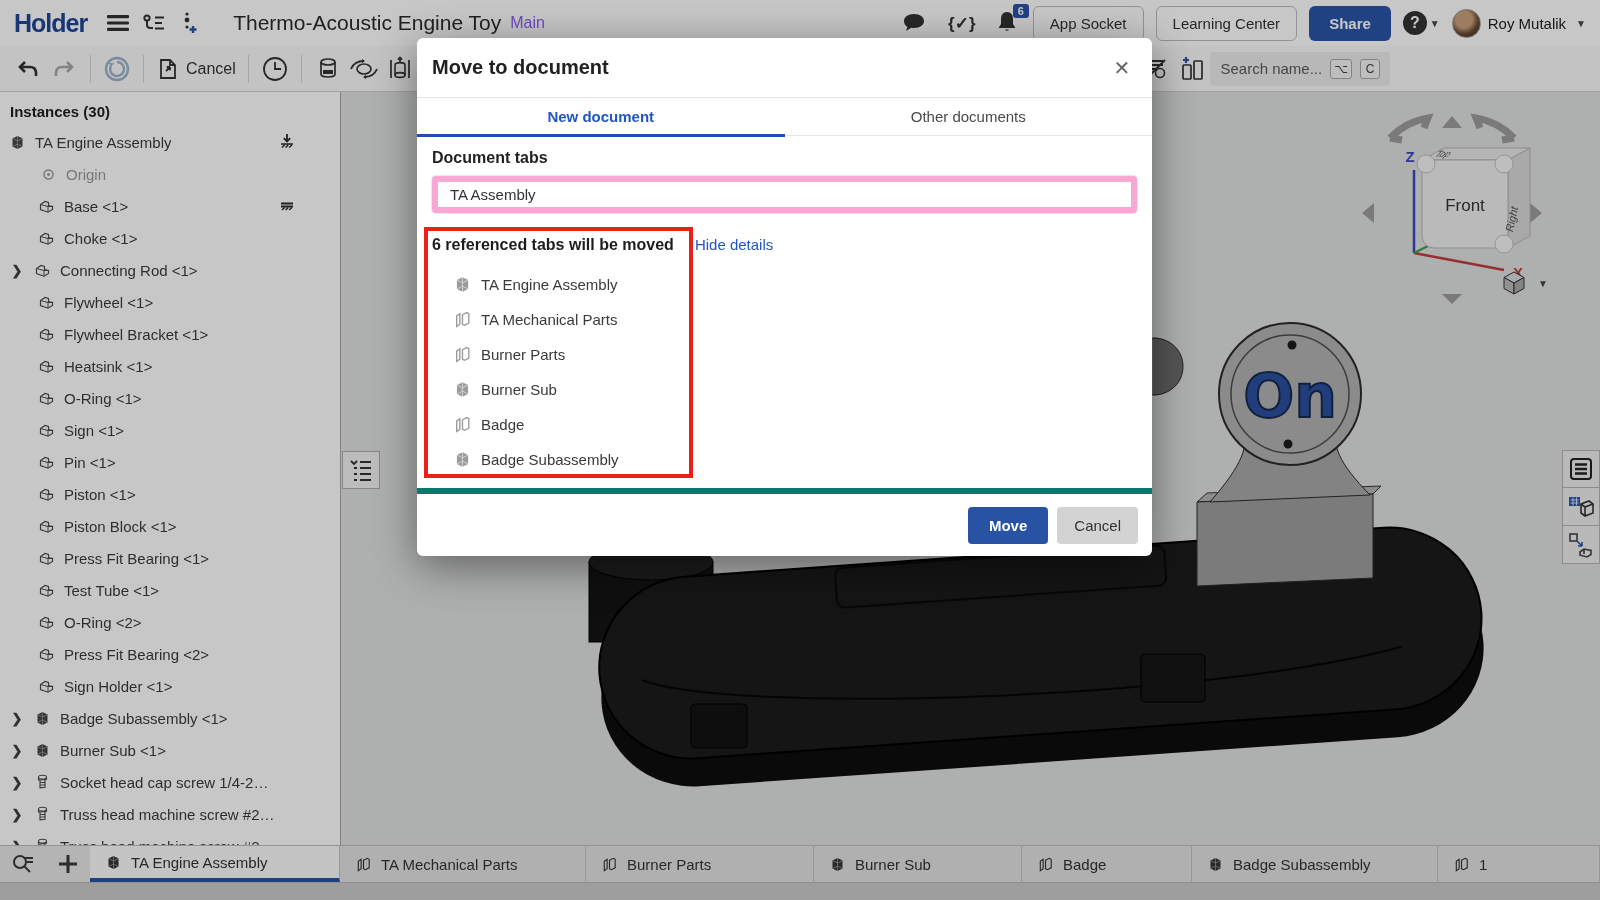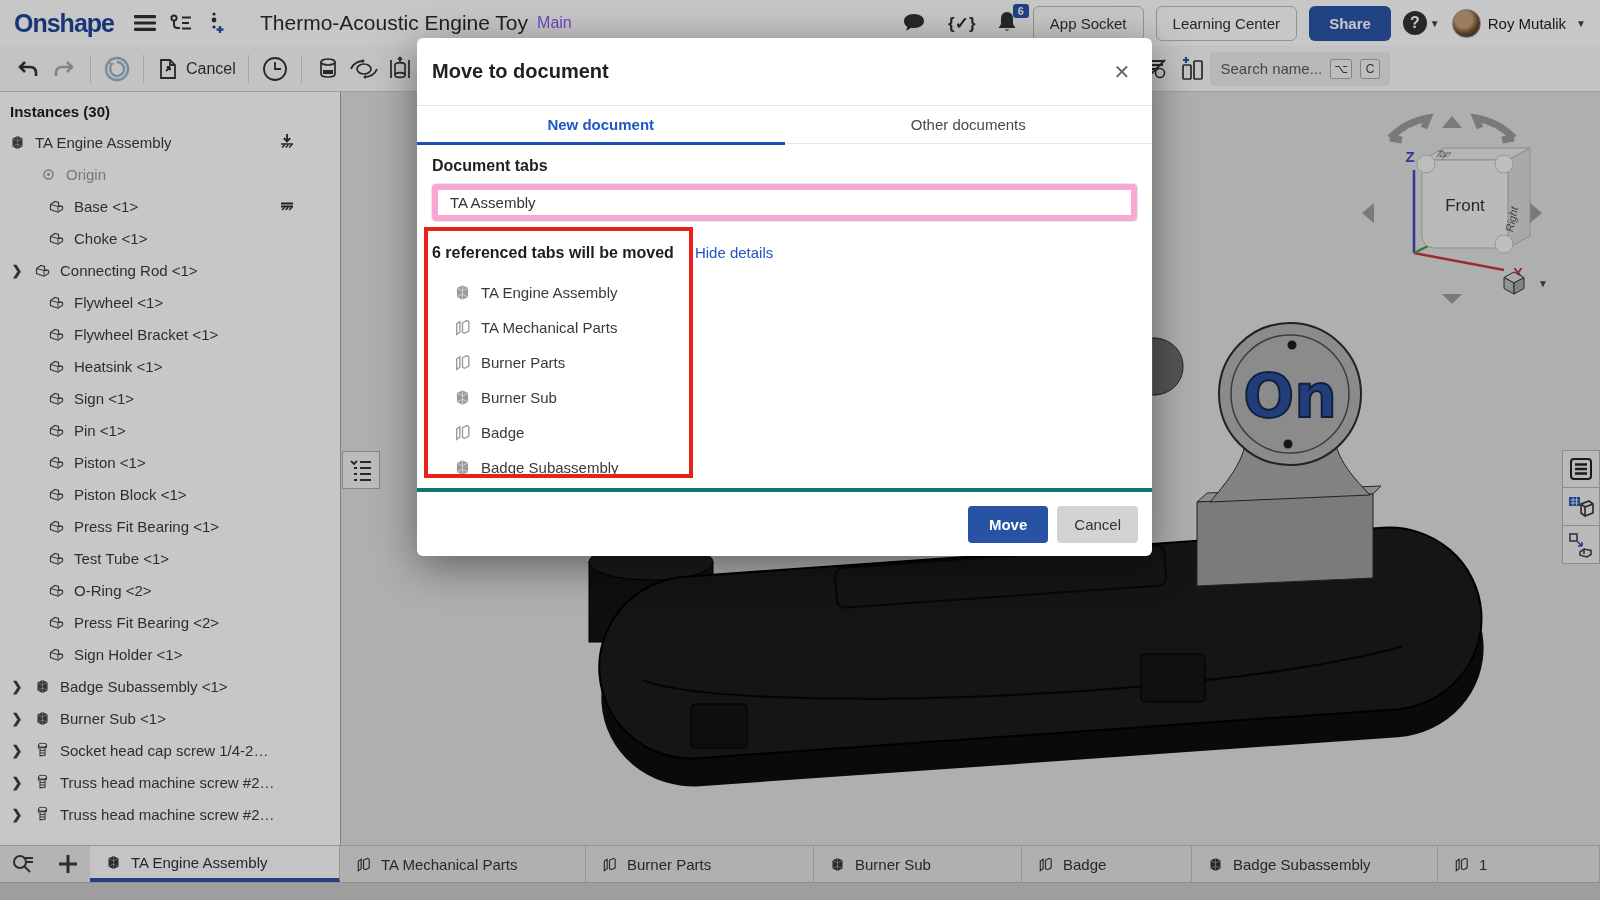--- a/index.html
+++ b/index.html
@@ -31,21 +31,21 @@
   .search-tools{display:flex;align-items:center;gap:8px;background:#ececec;border-radius:4px;height:34px;padding:0 10px;margin-right:200px;}
   .search-tools .st-text{font-size:15px;color:#5a5a5a;}
   .key{border:1px solid #a9a9a9;border-radius:3px;background:#f4f4f4;min-width:20px;height:20px;display:flex;align-items:center;justify-content:center;font-size:12px;color:#444;padding:0 3px;}
 
   
   .sidebar{position:absolute;top:92px;left:0;width:341px;bottom:55px;background:#fff;border-right:1px solid #a6a6a6;padding-top:4px;overflow:hidden;z-index:5;}
   .sb-header{font-weight:700;font-size:15px;color:#1f1f1f;padding:7px 10px 6px;}
   .srow{height:32px;display:flex;align-items:center;gap:9px;font-size:15px;color:#3c3c3c;position:relative;}
   .srow.root{padding-left:9px;}
   .srow.origin{padding-left:40px;color:#9a9a9a;}
-  .srow.child{padding-left:48px;text-align:right;}
+  .srow.child{padding-left:38px;text-align:right;}
   .srow.haschev{padding-left:9px;}
   .chev{font-size:13px;font-weight:700;color:#3f3f3f;width:16px;text-align:center;}
   .ic{width:17px;height:17px;flex:0 0 auto;}
   .right-ic{position:absolute;right:44px;top:7px;width:18px;height:18px;}
   .slabel{white-space:nowrap;overflow:hidden;text-overflow:ellipsis;max-width:215px;}
 
   
   .collapse-tab{position:absolute;width:38px;height:38px;background:#f1f1f1;border:1px solid #adadad;display:flex;align-items:center;justify-content:center;z-index:6;}
   .right-panel{position:absolute;right:0;top:450px;width:38px;z-index:6;}
   .rp-btn{width:38px;height:38px;border:1px solid #b4b4b4;border-top:none;background:rgba(250,250,250,.55);display:flex;align-items:center;justify-content:center;}
@@ -60,46 +60,46 @@
   .bottombar{position:absolute;left:0;right:0;bottom:0;height:55px;z-index:8;}
   .tabs-row{height:37px;background:#e7e7e7;border-top:1px solid #bdbdbd;display:flex;align-items:stretch;}
   .strip{height:18px;background:#cbcbcb;border-top:1px solid #b8b8b8;}
   .tool-btn{width:45px;display:flex;align-items:center;justify-content:center;}
   .btab{display:flex;align-items:center;gap:9px;padding:0 15px;border-right:1px solid #c2c2c2;font-size:15px;color:#333;background:#e2e2e2;white-space:nowrap;overflow:hidden;}
   .btab.active{background:#fbfbfb;border-bottom:4px solid #2a54a5;}
 
   
   .overlay{position:absolute;inset:0;background:rgba(0,0,0,0.22);z-index:40;}
   .dialog{position:absolute;left:417px;top:38px;width:735px;height:518px;background:#fff;border-radius:6px;box-shadow:0 10px 44px rgba(0,0,0,.45);z-index:50;}
-  .dlg-header{height:68px;display:flex;align-items:center;padding:0 15px;border-bottom:1px solid #e2e2e2;}
+  .dlg-header{height:60px;display:flex;align-items:center;padding:0 15px;border-bottom:1px solid #e2e2e2;}
   .dlg-title{font-size:20px;font-weight:700;color:#212121;}
   .dlg-close{margin-left:auto;font-size:20px;color:#666;width:30px;text-align:center;cursor:default;}
   .dlg-tabs{display:flex;height:38px;position:relative;border-bottom:1px solid #e7e7e7;}
   .dlg-tab{flex:1;display:flex;align-items:center;justify-content:center;font-size:15px;color:#4a4a4a;}
   .dlg-tab.active{color:#2156c4;font-weight:700;}
   .tab-underline{position:absolute;left:0;bottom:-2px;width:50%;height:3px;background:#1c4fb3;}
   .dlg-body{padding:13px 15px 0;}
   .field-label{font-size:16px;font-weight:700;color:#222;margin-bottom:9px;}
   .doc-input{width:100%;height:37px;border:6px solid #f9a8d4;border-radius:4px;padding:0 12px;font-size:15px;color:#333;outline:none;box-shadow:0 0 0 1px rgba(133,193,236,.3);font-family:"Liberation Sans",sans-serif;}
   .moved-head-row{margin-top:23px;display:flex;align-items:baseline;gap:21px;}
   .moved-header{font-size:16px;font-weight:700;color:#1d1d1d;}
   .link{font-size:15px;color:#2156c4;}
   .moved-list{margin:13px 0 0 21px;}
   .moved-item{height:35px;display:flex;align-items:center;gap:9px;font-size:15px;color:#3a3a3a;}
   .mic{width:19px;height:19px;flex:0 0 auto;}
-  .dlg-footer{position:absolute;left:0;right:0;bottom:0;height:68px;border-top:4px solid #0f766e;display:flex;align-items:center;justify-content:flex-end;gap:9px;padding:0 14px;}
+  .dlg-footer{position:absolute;left:0;right:0;bottom:0;height:68px;border-top:6px solid #0f766e;display:flex;align-items:center;justify-content:flex-end;gap:9px;padding:0 14px;}
   .btn-primary{background:#2853a4;color:#fff;border:none;border-radius:4px;font-size:15px;font-weight:600;padding:10px 21px;}
   .btn-secondary{background:#d3d3d3;color:#333;border:none;border-radius:4px;font-size:15px;padding:10px 17px;}
   .annotation{position:absolute;left:424px;top:227px;width:269px;height:251px;border:4px solid #e82219;z-index:60;}
 </style>
 </head>
 <body>
 
 <div class="topbar">
-  <div class="logo">Onshape</div>
+  <div class="logo">Holder</div>
   <div class="tb-ic">
     <svg width="22" height="18" viewBox="0 0 22 18">
         <g fill="#333">
           <rect y="1" width="22" height="3.2" rx="1"></rect>
           <rect y="7.4" width="22" height="3.2" rx="1"></rect>
           <rect y="13.8" width="22" height="3.2" rx="1"></rect>
         </g>
       </svg>
   </div>
   <div class="tb-ic">
@@ -417,20 +417,27 @@
   </div>
 
   <div class="srow child">
     <svg class="ic" viewBox="0 0 17 17">
         <path d="M2.5 11.5v-5L7 3.5l3.5 1v3l4 1v3L10 14.2z" fill="none" stroke="#4a4a4a" stroke-width="1.2"></path>
         <path d="M2.5 6.5 10 8.5l4.5 0M10 8.5v5.7" fill="none" stroke="#4a4a4a" stroke-width="1"></path>
       </svg>
     <span class="slabel">Heatsink &lt;1&gt;</span>
   </div>
 
+  <div class="srow child">
+    <svg class="ic" viewBox="0 0 17 17">
+        <path d="M2.5 11.5v-5L7 3.5l3.5 1v3l4 1v3L10 14.2z" fill="none" stroke="#4a4a4a" stroke-width="1.2"></path>
+        <path d="M2.5 6.5 10 8.5l4.5 0M10 8.5v5.7" fill="none" stroke="#4a4a4a" stroke-width="1"></path>
+      </svg>
+    <span class="slabel">O-Ring &lt;1&gt;</span>
+  </div>
 
   <div class="srow child">
     <svg class="ic" viewBox="0 0 17 17">
         <path d="M2.5 11.5v-5L7 3.5l3.5 1v3l4 1v3L10 14.2z" fill="none" stroke="#4a4a4a" stroke-width="1.2"></path>
         <path d="M2.5 6.5 10 8.5l4.5 0M10 8.5v5.7" fill="none" stroke="#4a4a4a" stroke-width="1"></path>
       </svg>
     <span class="slabel">Sign &lt;1&gt;</span>
   </div>
 
   <div class="srow child">

